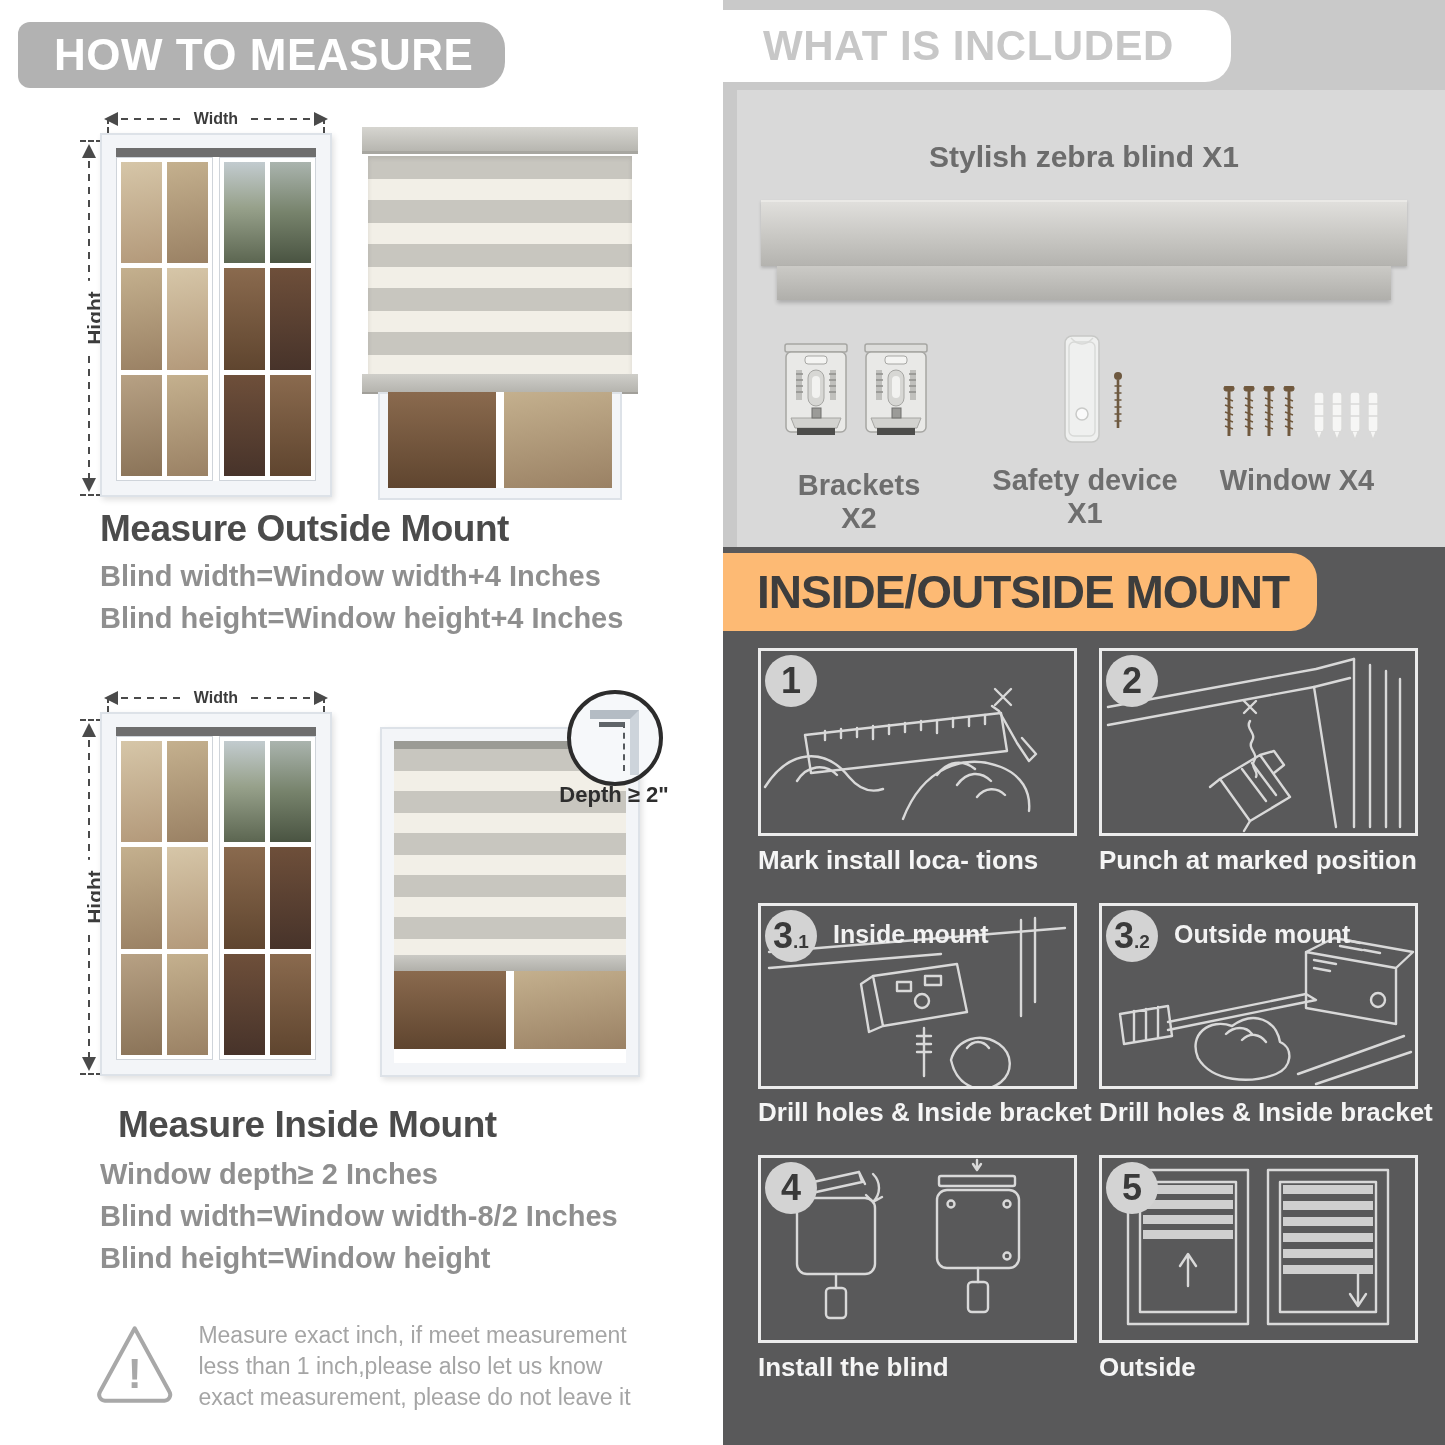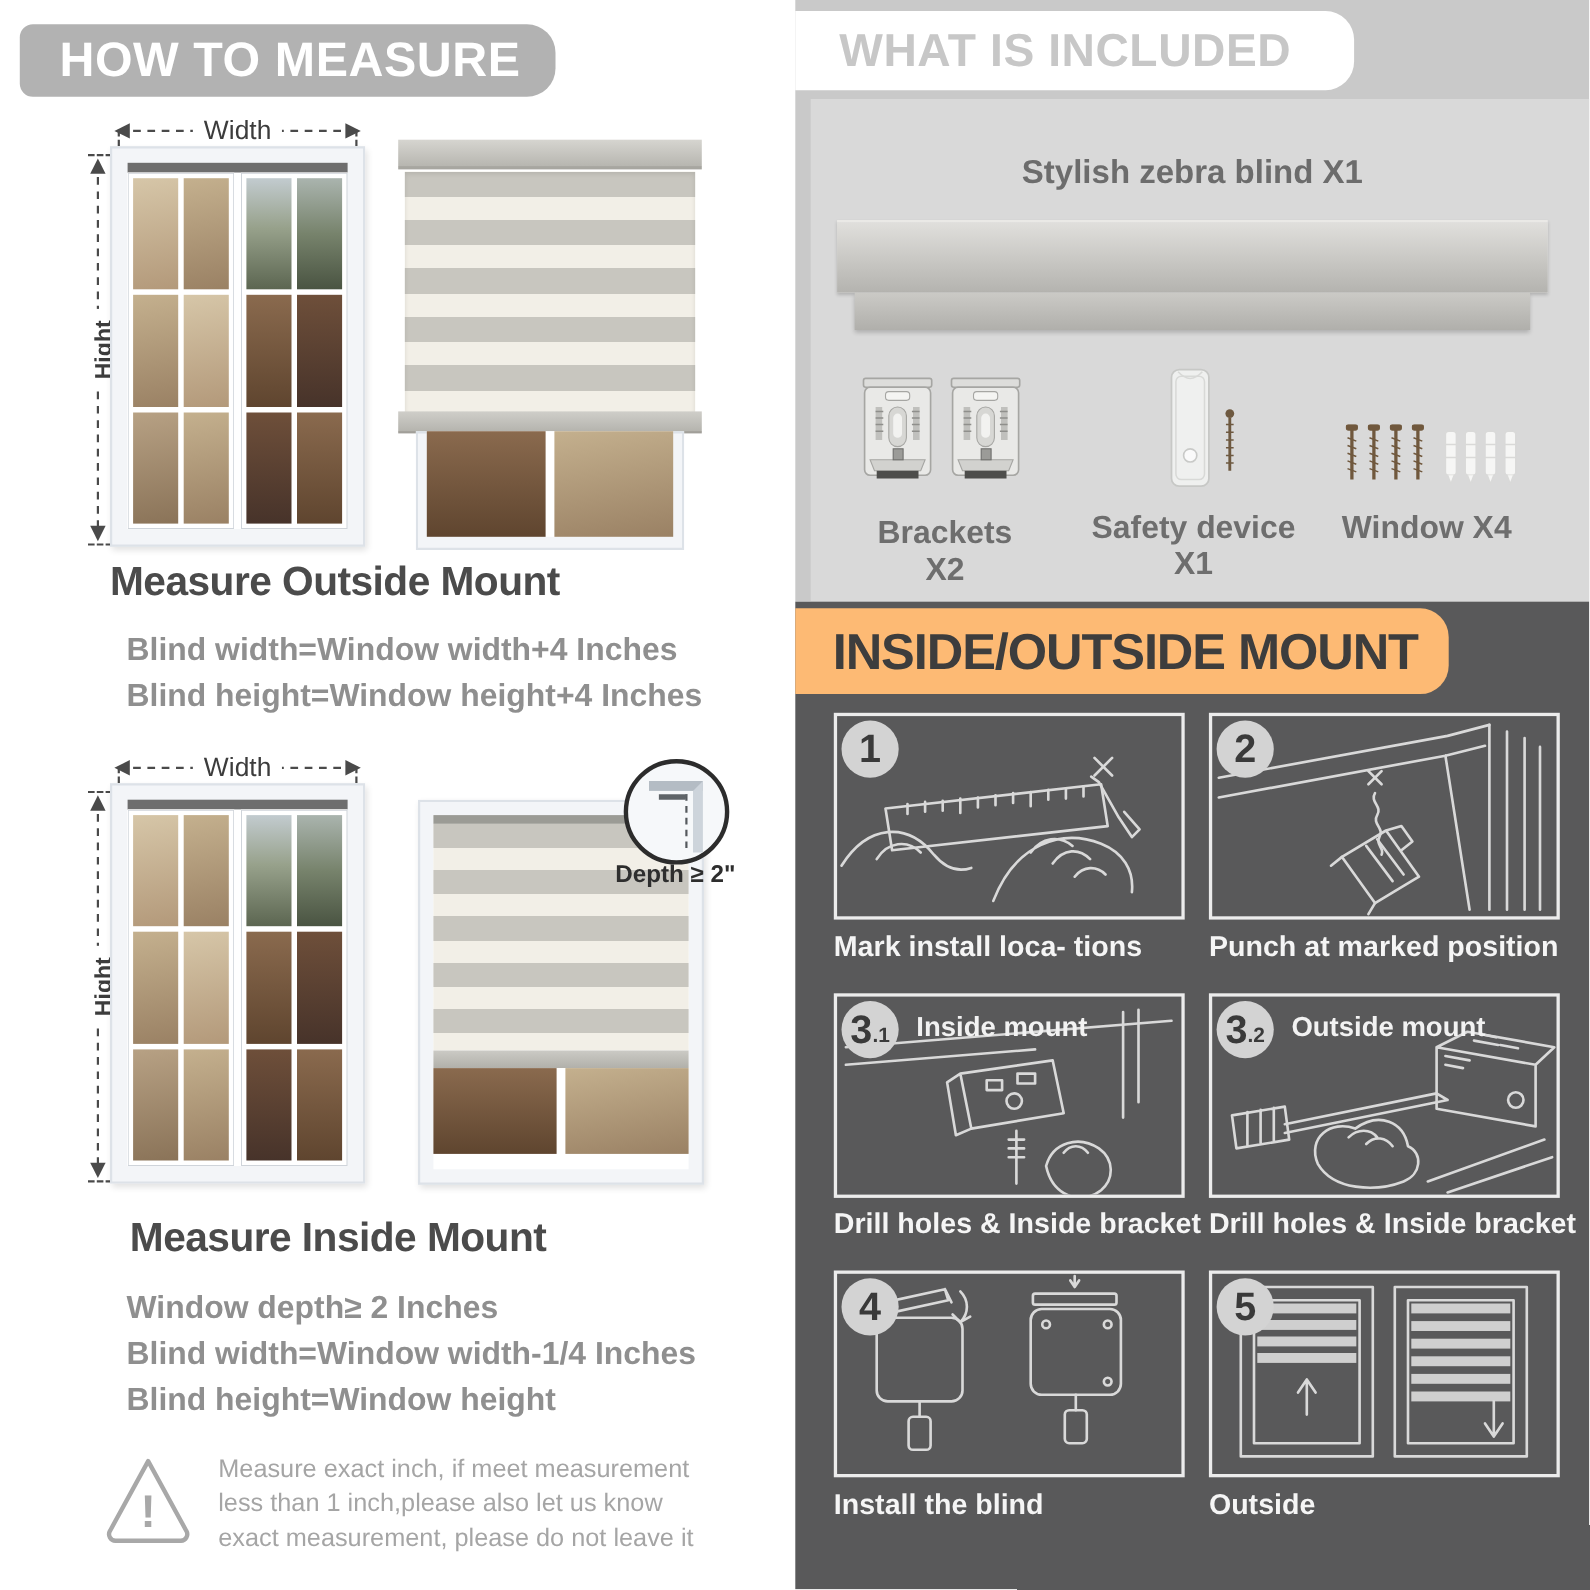--- a/index.html
+++ b/index.html
@@ -31,21 +31,21 @@
   .pane-tree { background:linear-gradient(180deg,#c2cbcf 0%,#97a18b 45%,#5c6651 100%); }
   .pane-tree2 { background:linear-gradient(180deg,#aab4ae 0%,#77836c 50%,#4a5442 100%); }
   .pane-brick1 { background:linear-gradient(180deg,#8a6a4e,#5f452f); }
   .pane-brick2 { background:linear-gradient(180deg,#6e4f3a,#47332a); }
 
   
   .dim-w { position:absolute; height:26px; }
   .dim-w svg { position:absolute; left:0; top:0; }
   .dim-label {
     position:absolute; left:50%; top:0; transform:translateX(-50%);
-    background:#fff; padding:0 10px; font-size:24px; font-weight:normal; color:#3c3c3c; line-height:26px;text-align:right;
+    background:#fff; padding:0 10px; font-size:16px; font-weight:bold; color:#3c3c3c; line-height:26px;text-align:right;
   }
   .drop { position:absolute; width:0; height:42px; border-left:2px dashed #4a4a4a; top:12px; }
   .dim-h { position:absolute; width:26px; }
   .dim-h svg { position:absolute; left:0; top:0; }
   .dim-label-v {
     position:absolute; left:-18px; top:50%; transform:translate(0,-50%) rotate(-90deg);
     transform-origin:center; background:#fff; padding:0 10px;
     font-size:21px; font-weight:bold; color:#3c3c3c; line-height:26px; white-space:nowrap;
   }
   .htick { position:absolute; width:30px; height:0; border-top:2px dashed #4a4a4a; left:4px; }
@@ -77,21 +77,21 @@
   .mag { position:absolute; left:567px; top:690px; width:88px; height:88px; border-radius:50%;
          background:#f6f8fa; border:4px solid #2c2c2c; z-index:6; overflow:hidden; }
   .mag-frame { position:absolute; right:20px; top:16px; width:40px; height:56px;
                border-top:9px solid #b4bcc4; border-right:9px solid #cdd4db; }
   .mag-dark  { position:absolute; right:34px; top:28px; width:24px; height:44px;
                border-top:5px solid #5f6468; border-right:2px dashed #55595d; }
   .depth-label { position:absolute; left:556px; top:782px; width:116px; text-align:center;
                  font-size:22px; font-weight:bold; color:#2e2e2e; z-index:6; }
 
   .m-title { position:absolute; left:100px; margin:0; font-size:37px; font-weight:bold; color:#4b4b4b; letter-spacing:-0.5px; }
-  .m-line  { position:absolute; left:100px; margin:15px; font-size:29px; font-weight:bold; color:#8f8f8f; }
+  .m-line  { position:absolute; left:100px; margin:0; font-size:29px; font-weight:bold; color:#8f8f8f; }
 
   .warn-wrap { position:absolute; left:95px; top:1320px; width:545px; display:flex; gap:24px; align-items:flex-start; }
   .warn-text { width:445px; font-size:23px; line-height:31px; color:#a5a5a5; }
 
   
   .panel-light { position:absolute; left:723px; top:0; width:722px; height:547px; background:#c9c9c9; }
   .included-box { position:absolute; left:14px; top:90px; right:0; bottom:0; background:#d9d9d9; }
   .banner-included {
     position:absolute; left:0; top:10px; width:508px; height:72px; background:#ffffff;
     border-radius:0 26px 26px 0; color:#c7c7c7; font-size:42px; font-weight:bold;
@@ -249,21 +249,21 @@
   </div>
 
   <div class="mag">
     <div class="mag-frame"></div>
     <div class="mag-dark"></div>
   </div>
   <div class="depth-label">Depth ≥ 2"</div>
 
   <h2 class="m-title" style="top:1104px;margin-left:18px;">Measure Inside Mount</h2>
   <p class="m-line" style="top:1158px;">Window depth≥ 2 Inches</p>
-  <p class="m-line" style="top:1200px;">Blind width=Window width-1/4 Inches</p>
+  <p class="m-line" style="top:1200px;">Blind width=Window width-8/2 Inches</p>
   <p class="m-line" style="top:1242px;">Blind height=Window height</p>
 
   <div class="warn-wrap">
     <svg width="80" height="84" viewBox="0 0 80 84">
       <path d="M40 8 L75 72 a6 6 0 0 1 -5 9 H10 a6 6 0 0 1 -5 -9 Z" fill="none" stroke="#a8a8a8" stroke-width="4" stroke-linejoin="round"></path>
       <text x="40" y="68" text-anchor="middle" font-size="42" font-weight="bold" fill="#a8a8a8" font-family="Liberation Sans, sans-serif">!</text>
     </svg>
     <div class="warn-text">Measure exact inch, if meet measurement less than 1 inch,please also let us know exact measurement, please do not leave it</div>
   </div>
 

